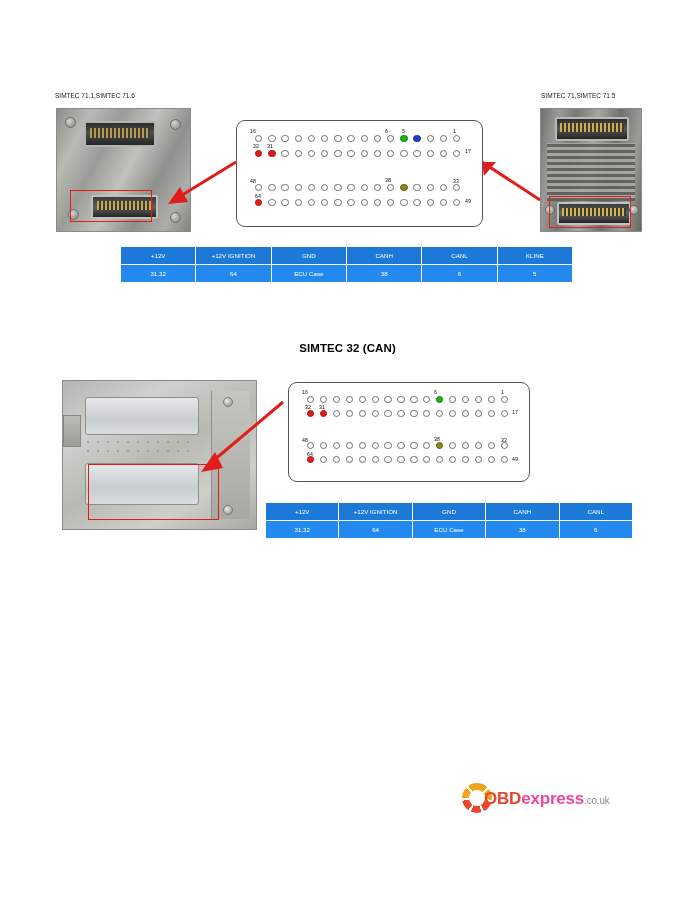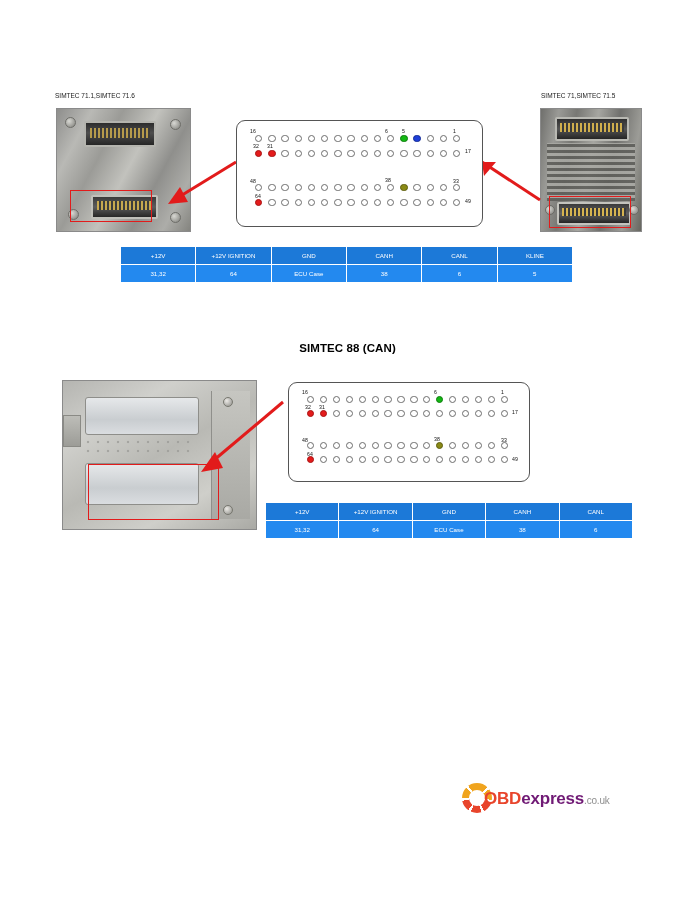--- a/index.html
+++ b/index.html
@@ -236,21 +236,21 @@
   }
   #logo .ring:after {
     content:""; position:absolute; left:7px; top:7px; width:16px; height:16px;
     border-radius:50%; background:#fff;
   }
   #logo .txt {
     position: absolute; left: 22px; top: 7px;
     font-size: 17px; font-weight: bold; letter-spacing: -0.2px;
   }
   #logo .txt .obd { color: #e8452c; }
-  #logo .txt .express { color: #701a75; margin-top: 38px; }
+  #logo .txt .express { color: #ec4899; margin-top: 38px; }
   #logo .txt .tld { color: #8f8f8f; font-size: 10px; font-weight: normal; }
 </style>
 </head>
 <body>
 
 <div class="page">
 
 
   <div class="caption" id="cap-left">SIMTEC 71.1,SIMTEC 71.6</div>
 
@@ -384,21 +384,21 @@
         <td>31,32</td>
         <td>64</td>
         <td>ECU Case</td>
         <td>38</td>
         <td>6</td>
         <td>5</td>
       </tr>
     </tbody>
   </table>
 
-  <div class="section-title" id="title-2">SIMTEC 88 (CAN)</div>
+  <div class="section-title" id="title-2">SIMTEC 32 (CAN)</div>
 
   <div class="ecu-photo" id="ecu-75">
     <div class="plate p1"></div>
     <div class="dots"></div>
     <div class="plate p2"></div>
     <div class="sidebar-strip"></div>
     <div class="tab"></div>
     <div class="screw" style="left:160px; top:16px;"></div>
     <div class="screw" style="left:160px; top:124px;"></div>
   </div>

